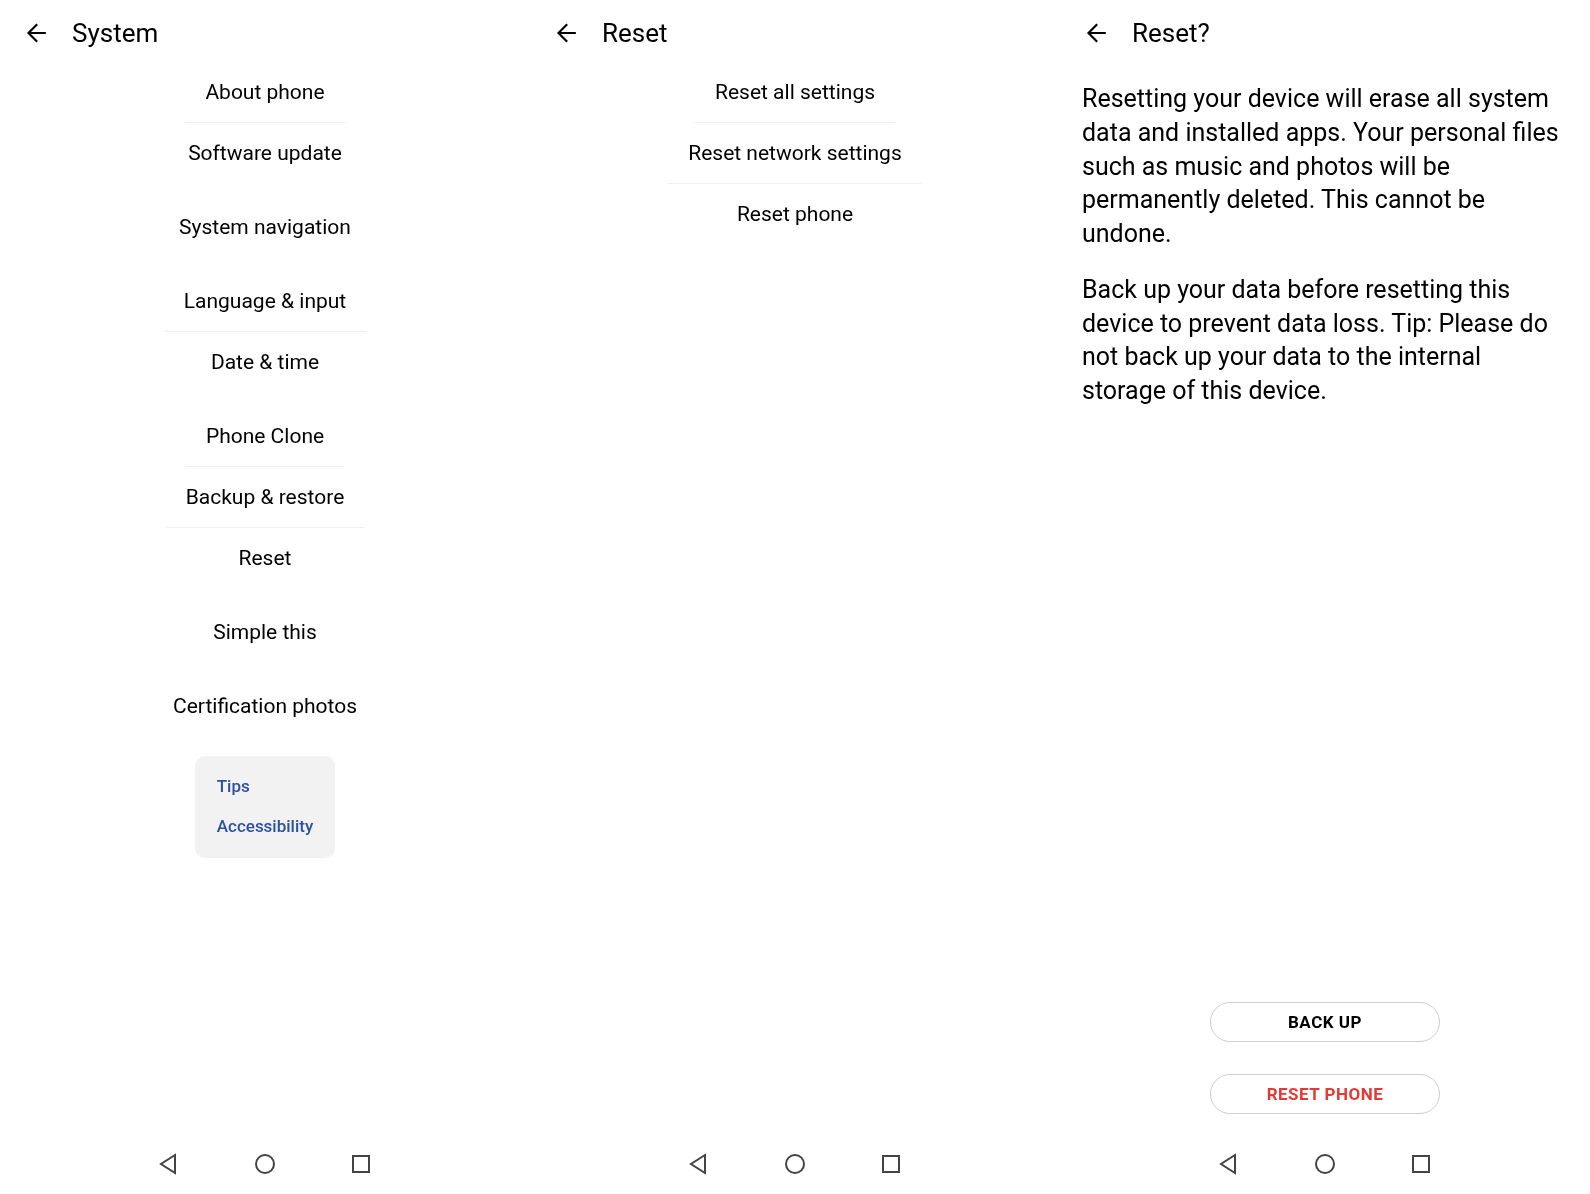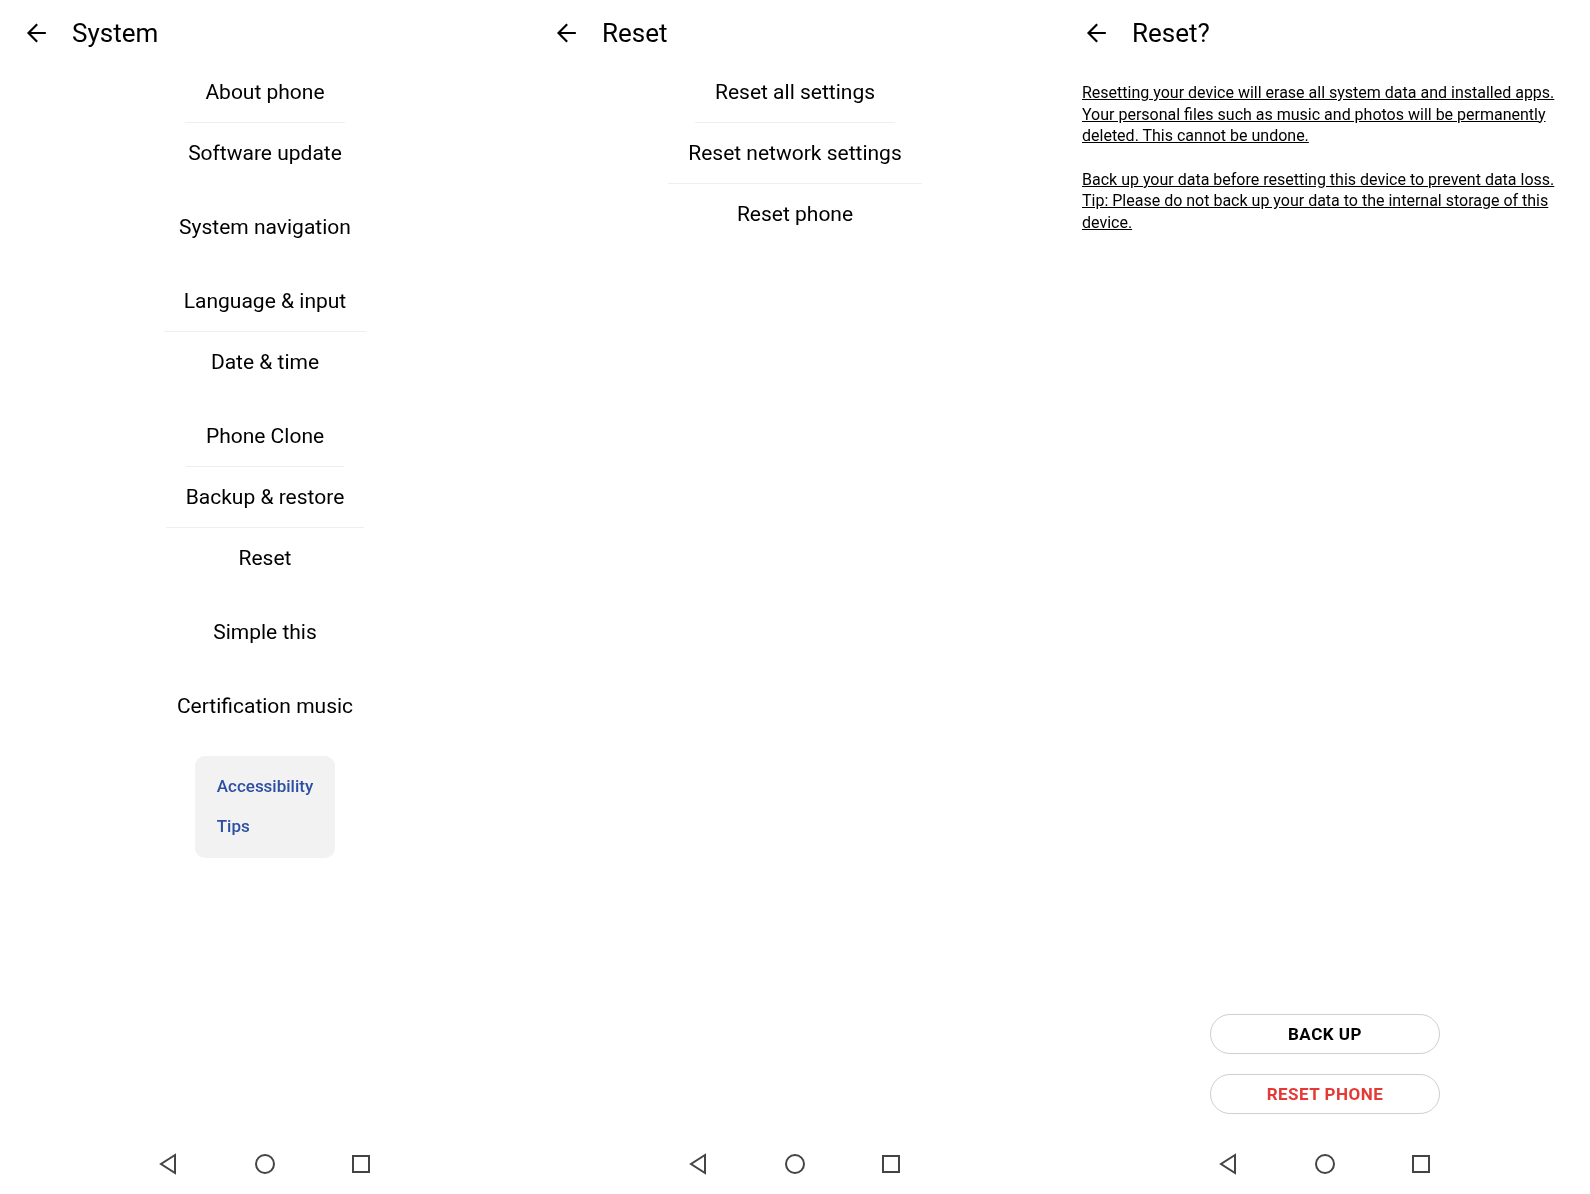--- a/index.html
+++ b/index.html
@@ -66,24 +66,23 @@
   }
   .hint-card .hint-link {
     color: #2d4fa3;
     font-size: 17px;
     font-weight: 500;
     margin-bottom: 20px;
     display: block;
   }
   .hint-card .hint-link:last-child { margin-bottom: 0; }
   .body-text {
-    font-size: 16px;
+    font-size: 25px;
     line-height: 1.35;
     padding: 20px 22px 0 22px;
-    text-decoration: underline;
   }
   .body-text p { margin-bottom: 22px; }
   .button-stack {
     display: flex;
     flex-direction: column;
     align-items: center;
     gap: 20px;
     padding-bottom: 20px;
     margin-top: auto;
   }
@@ -93,20 +92,21 @@
     border: 1px solid #cfcfcf;
     border-radius: 22px;
     background: #fff;
     display: flex;
     align-items: center;
     justify-content: center;
     font-size: 17px;
     font-weight: 700;
     letter-spacing: 0.5px;
     cursor: pointer;
+    margin-top: 12px;
   }
   .pill-button.danger { color: #e53935; }
   .navbar {
     height: 60px;
     display: flex;
     align-items: center;
     justify-content: center;
     gap: 70px;
   }
   .nav-icon {
@@ -144,25 +144,25 @@
     <div class="section-gap"></div>
 
     <div class="list-item">Phone Clone</div>
     <div class="list-item">Backup &amp; restore</div>
     <div class="list-item last">Reset</div>
     <div class="section-gap"></div>
 
     <div class="list-item last">Simple this</div>
     <div class="section-gap"></div>
 
-    <div class="list-item last">Certification music</div>
+    <div class="list-item last">Certification photos</div>
 
     <div class="hint-card">
+      <span class="hint-link">Tips</span>
       <span class="hint-link">Accessibility</span>
-      <span class="hint-link">Tips</span>
     </div>
   </div>
   <div class="navbar">
     <span class="nav-icon">
         <svg viewBox="0 0 24 24">
           <path d="M18 3 L4 12 L18 21 Z"></path>
         </svg>
       </span>
     <span class="nav-icon">
         <svg viewBox="0 0 24 24">

